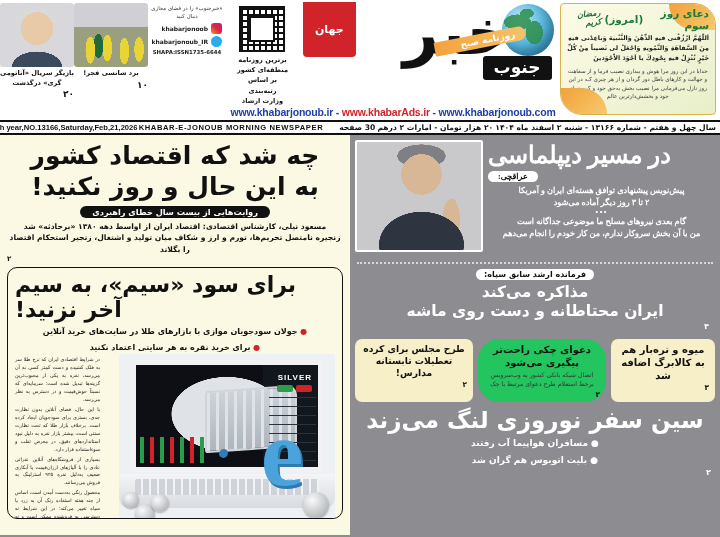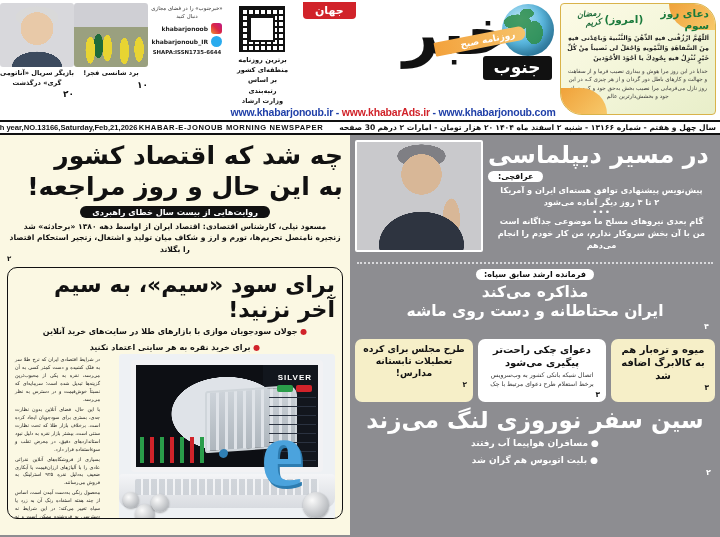--- a/index.html
+++ b/index.html
@@ -60,21 +60,21 @@
     position: absolute; right: 34px; top: 34px; font-size: 9px; font-weight: bold; color: #fff;
     background: linear-gradient(90deg,#f3a23c,#f6c26a); padding: 2px 10px 2px 26px;
     transform: rotate(-11deg); border-radius: 2px 12px 12px 2px; white-space: nowrap;
   }
   .jonoub-badge {
     position: absolute; right: 8px; top: 56px; background: #111; color: #fff;
     font-size: 17px; font-weight: bold; padding: 1px 11px 3px; border-radius: 3px;
   }
   .jahan-tab {
     position: absolute; left: 4px; top: 2px; background: #d1232a; color: #fff;
-    font-size: 11px; font-weight: bold; padding: 2px 12px; border-radius: 0 0 4px 4px;
+    font-size: 11px; font-weight: bold; padding: 21px 12px; border-radius: 0 0 4px 4px;
   }
   .site-line {
     position: absolute; right: 4px; bottom: 0; width: 296px; text-align: center;
     font-size: 10.5px; font-weight: bold; color: #1f3fa8; letter-spacing: -0.2px;
     font-family: "Liberation Sans", sans-serif; white-space: nowrap;
   }
   .site-line .red { color: #d1232a; }
 
   .ministry-zone { width: 84px; padding-top: 6px; text-align: center; }
   .qr {
@@ -138,21 +138,21 @@
   .ib-pages { flex: 0 0 52px; text-align: right; }
   .ib-en-name { flex: 1; text-align: center; font-family: "Liberation Sans", sans-serif; letter-spacing: .6px; font-size: 7px; }
   .ib-en-date { flex: 0 0 150px; text-align: left; font-family: "Liberation Sans", sans-serif; font-size: 7px; }
 
   
   .main { display: flex; direction: rtl; height: 400px; }
 
   
   .col-news { width: 370px; background: #8d8d91; padding: 5px 5px 0; position: relative; }
 
-  .diplomacy { display: flex; direction: rtl; gap: 5px; height: 118px; }
+  .diplomacy { display: flex; direction: rtl; gap: 5px; height: 118px; font-family: Liberation Serif, serif; }
   .dip-text { flex: 1; padding-top: 2px; }
   .dip-title {
     font-size: 24px; font-weight: bold; color: #fff; text-align: left;
     line-height: 1.1; letter-spacing: -1px; white-space: nowrap;
   }
   .dip-kicker {
     display: inline-block; background: #fff; color: #111; font-size: 8px; font-weight: bold;
     padding: 1px 10px; border-radius: 8px; margin: 3px 0 3px; float: left;
   }
   .dip-lead { clear: both; font-size: 8.2px; font-weight: bold; color: #fff; line-height: 1.45; text-align: center; }
@@ -176,51 +176,51 @@
   .irgc-kicker {
     display: block; background: #fff; color: #111; font-size: 8px; font-weight: bold;
     padding: 1px 8px; border-radius: 8px; text-align: center; margin: 0 auto 3px; width: fit-content;
   }
   .irgc-title { font-size: 15.5px; font-weight: bold; color: #fff; text-align: center; line-height: 1.25; letter-spacing: -.5px; }
   .irgc-pg { font-size: 8px; font-weight: bold; color: #fff; text-align: right; padding-right: 2px; }
   .cards { display: flex; direction: rtl; gap: 5px; margin-top: 4px; align-items: stretch; }
   .card {
     background: #f6efc8; border-radius: 7px; padding: 4px 6px 3px; text-align: center;
   }
-  .card.white { background: #ffffff; }
+  .card.white { background: #22c55e; border-radius: 21px; }
   .card-title { font-size: 10px; font-weight: bold; color: #111; line-height: 1.3; }
   .card-title.sm { font-size: 9.2px; }
   .card-sub { font-size: 6.2px; color: #333; line-height: 1.45; margin-top: 2px; }
   .card-pg { font-size: 7.5px; font-weight: bold; color: #111; text-align: right; margin-top: 1px; }
 
   .nowruz { margin-top: 6px; text-align: center; padding-bottom: 4px; }
   .nowruz-title { font-size: 23px; font-weight: bold; color: #fff; letter-spacing: -1px; line-height: 1.1; }
   .nowruz-bul { font-size: 9px; font-weight: bold; color: #fff; line-height: 1.6; margin-top: 3px; }
   .nowruz-bul .b { color: #fff; }
   .nowruz-pg { font-size: 8px; font-weight: bold; color: #fff; text-align: right; padding-right: 4px; }
 
   
   .col-econ { width: 350px; background: #fbf8e3; padding: 6px 7px 0; position: relative; }
   .econ-h1 {
-    font-size: 25px; font-weight: bold; color: #111; text-align: right; line-height: 1.22;
+    font-size: 25px; font-weight: bold; color: #111; text-align: center; line-height: 1.22;
     letter-spacing: -1px;
   }
   .econ-kicker {
     display: block; width: fit-content; margin: 4px auto 3px; background: #111; color: #fff;
     font-size: 8.2px; font-weight: bold; padding: 1px 12px; border-radius: 9px;
   }
   .econ-lead { font-size: 7.6px; font-weight: bold; color: #111; line-height: 1.5; text-align: center; }
   .econ-pg-small { font-size: 7px; font-weight: bold; color: #111; text-align: left; }
 
   .econ-box {
     margin-top: 4px; border: 1.5px solid #111; border-radius: 10px; padding: 4px 7px 5px;
     height: 252px; position: relative; overflow: hidden;
   }
   .econ-h2 {
-    font-size: 22px; font-weight: bold; color: #111; text-align: right; line-height: 1.15;
+    font-size: 22px; font-weight: bold; color: #111; text-align: left; line-height: 1.15;
     letter-spacing: -1px;
   }
   .econ-bullets { font-size: 8px; font-weight: bold; color: #111; text-align: center; line-height: 1.6; margin-top: 3px; }
   .bdot { color: #d1232a; }
 
   .econ-body { display: flex; direction: rtl; gap: 19px; }
   .econ-art {
     width: 216px; height: 178px; border-radius: 3px; position: relative; overflow: hidden;
     background: #eef1f4;
   }
@@ -422,21 +422,21 @@
           <span class="b">●</span> <span>بلیت اتوبوس هم گران شد</span>
         </div>
         <div class="nowruz-pg">۲</div>
       </div>
     </div>
 
     <div class="col-econ">
 
       <div>
         <div class="econ-h1">چه شد که اقتصاد کشور</div>
-        <div class="econ-h1">به این حال و روز مراجعه!</div>
+        <div class="econ-h1">به این حال و روز نکنید!</div>
         <span class="econ-kicker">روایت‌هایی از بیست سال خطای راهبردی</span>
         <div class="econ-lead">مسعود نیلی، کارشناس اقتصادی: اقتصاد ایران از اواسط دهه ۱۳۸۰ «برحادثه» شد</div>
         <div class="econ-lead">زنجیره نامتصل تحریم‌ها، تورم و ارز و شکاف میان تولید و اشتغال، زنجیر استحکام اقتصاد را بگلاند</div>
         <div class="econ-pg-small">۲</div>
       </div>
 
       <div class="econ-box">
         <div class="econ-h2">برای سود «سیم»، به سیم آخر نزنید!</div>
         <div class="econ-bullets">
           <span class="bdot">●</span> <span>جولان سودجویان موازی با بازارهای طلا در سایت‌های خرید آنلاین</span>

